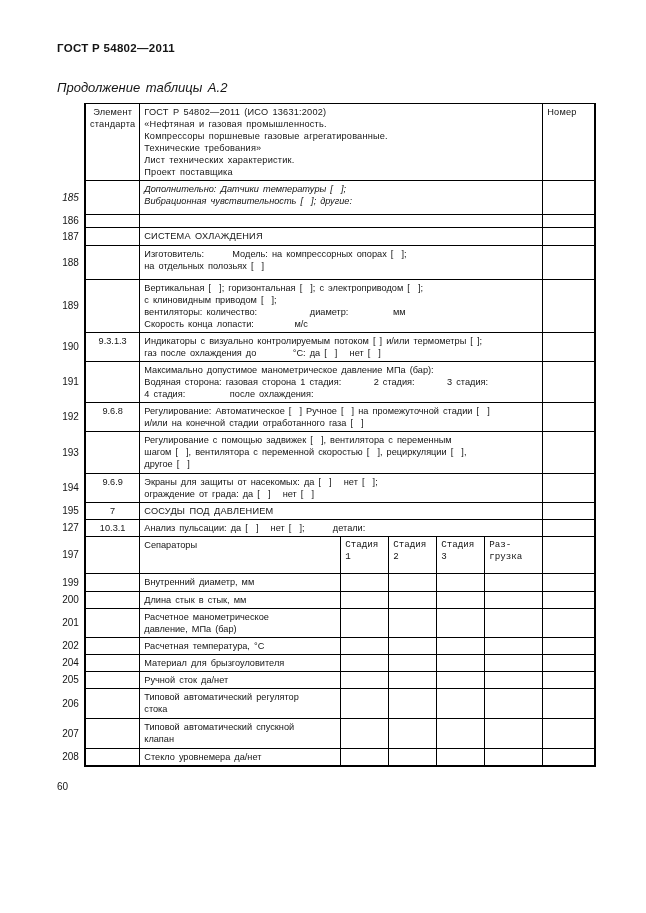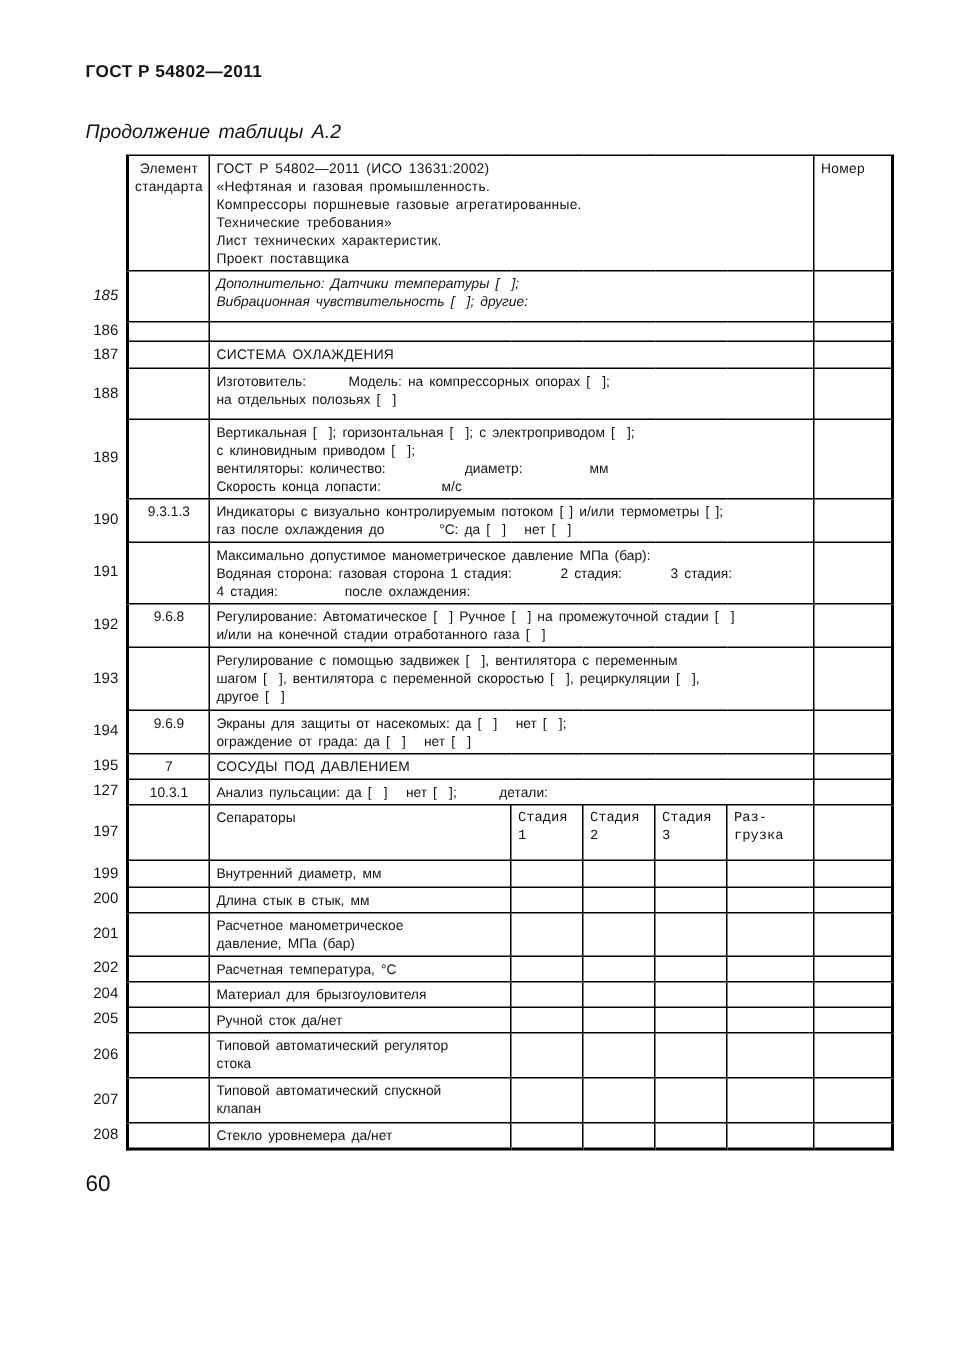--- a/index.html
+++ b/index.html
@@ -29,21 +29,21 @@
   table.spec .nomer { border-right:2px solid #000; }
   tbody tr:last-child td { border-bottom:2px solid #000; }
   
   thead th { border-bottom:5px double #000; vertical-align:middle; text-align:center; word-spacing:3px; letter-spacing:0.2px; }
   thead th.num { border-bottom:none; }
 
   td.section { text-align:center; font-weight:bold; font-size:9.5px; vertical-align:middle; letter-spacing:0.2px; }
   td.sephead { text-align:center; vertical-align:middle; }
   td.stage { text-align:center; vertical-align:middle;font-family:Liberation Mono, monospace; }
 
-  .page-num { margin-top:14px; font-size:15px; }
+  .page-num { margin-top:14px; font-size:10px; }
 </style>
 </head>
 <body>
 
 <div class="page">
   <div class="doc-code">ГОСТ Р 54802—2011</div>
   <div class="caption">Продолжение таблицы А.2</div>
 
   <table class="spec">
     <colgroup>

